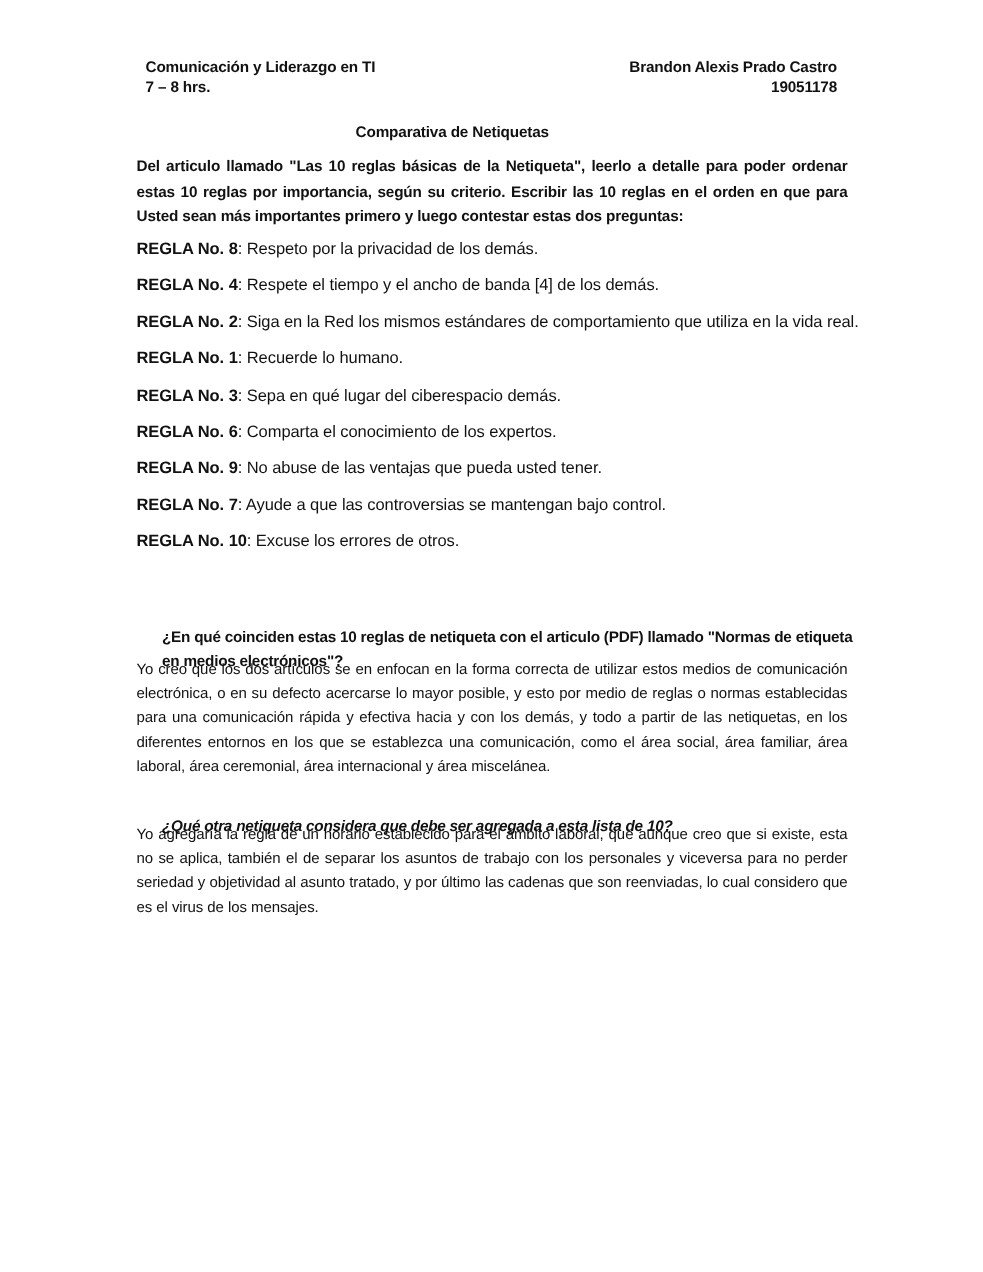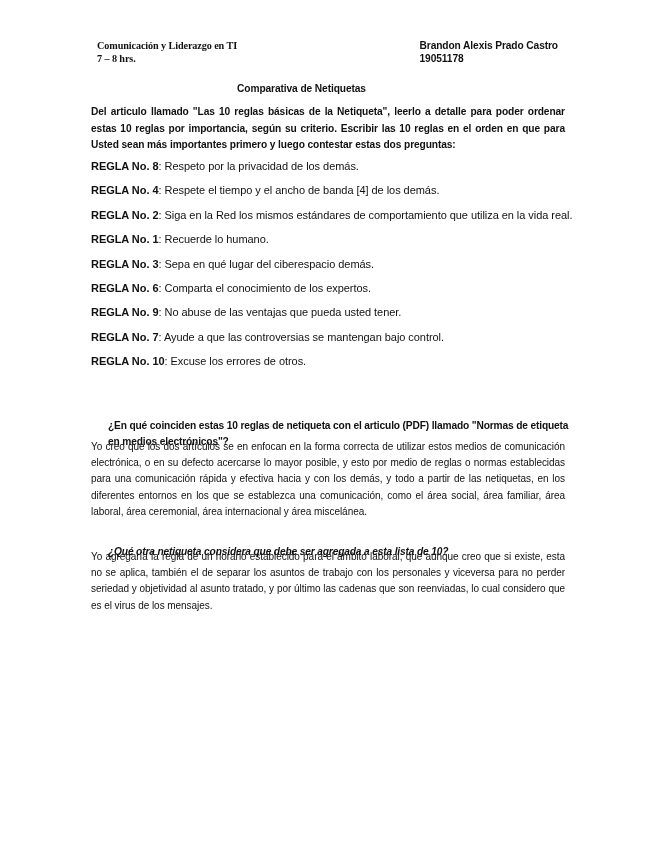--- a/index.html
+++ b/index.html
@@ -21,22 +21,22 @@
       width: 655px; height: 848px;
       background: #ffffff;
     }
     .hdr {
       position: absolute;
       font-size: 10.2px;
       font-weight: bold;
       line-height: 13px;
       letter-spacing: -0.1px;
     }
-    .hdr-left { left: 97px; top: 39px; font-family: Liberation Serif, serif; }
-    .hdr-right { right: 97px; top: 39px; }
+    .hdr-left { left: 97px; top: 39px; }
+    .hdr-right { right: 97px; top: 39px; text-align: right; }
     .title {
       position: absolute;
       left: 0; width: 603px;
       top: 82px;
       text-align: center;
       font-size: 10.2px;
       font-weight: bold;
       line-height: 13px;
       letter-spacing: -0.1px;
     }

